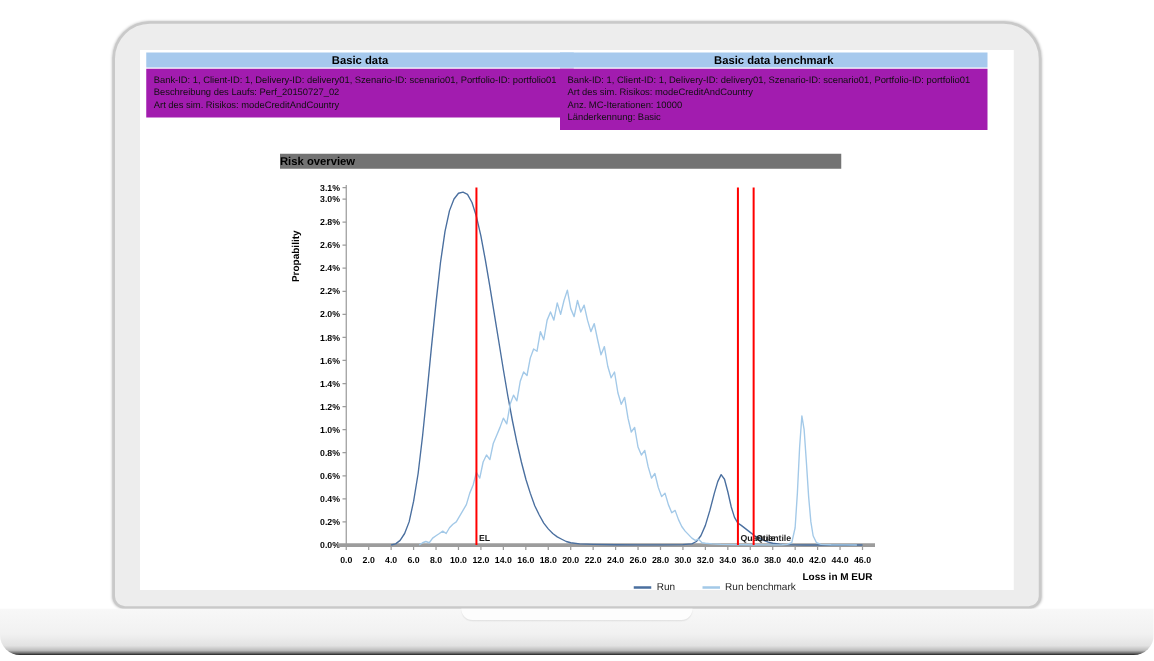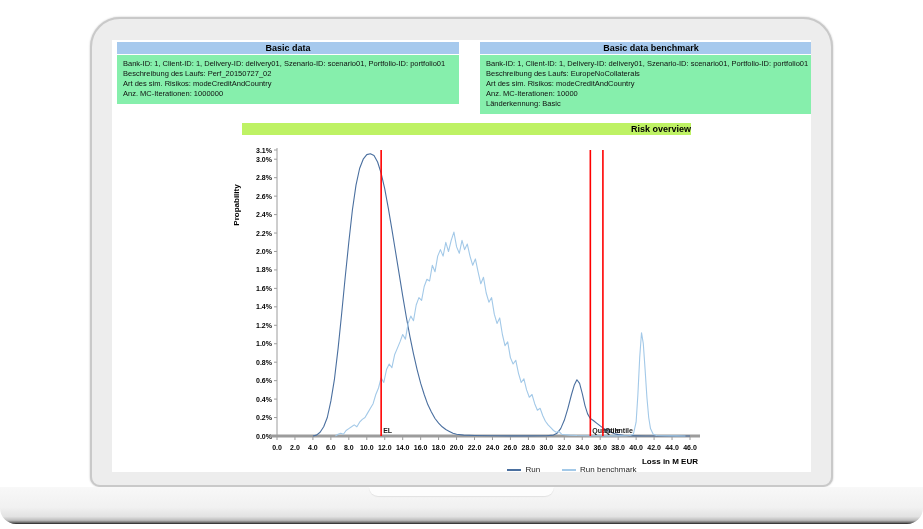--- a/index.html
+++ b/index.html
@@ -14,30 +14,30 @@
           background:#ffffff;overflow:hidden;}
   .base{position:absolute;left:0;top:487px;width:923px;height:37px;
         background:linear-gradient(to bottom,#f8f8f8 0%,#f1f1f1 55%,#e2e2e2 80%,#bdbdbd 90%,#6e6e6e 96%,#1f1f1f 100%);
         border-radius:0 0 16px 16px;}
   .notch{position:absolute;left:369px;top:0;width:185px;height:9px;background:#fdfdfd;
          border-radius:0 0 9px 9px;box-shadow:0 1px 1px rgba(0,0,0,.08);}
 
   
   .panel{position:absolute;width:342px;}
   .panel-left{left:5px;top:2px;}
-  .panel-right{left:368px;top:2px;}
+  .panel-right{left:336px;top:2px;}
   .panel-header{height:12px;background:#a6c9ed;color:#000;font-size:9px;font-weight:bold;
                 text-align:center;line-height:12px;}
-  .panel-body{background:#86efac;margin-top:1px;padding:4px 6px 5px 6px;color:#101010;
+  .panel-body{background:#a21caf;margin-top:1px;padding:4px 6px 5px 6px;color:#101010;
               font-size:7.5px;line-height:10px;white-space:nowrap;overflow:hidden;}
 
   
-  .risk-header{position:absolute;left:130px;top:83px;width:449px;height:12px;
-               background:#bef264;color:#000;font-size:9px;font-weight:bold;
-               text-align:right;line-height:12px;}
+  .risk-header{position:absolute;left:112px;top:83px;width:449px;height:12px;
+               background:#737373;color:#000;font-size:9px;font-weight:bold;
+               text-align:left;line-height:12px;}
   #chart{position:absolute;left:113px;top:102px;}
   .chart-text{font-family:"Liberation Sans", sans-serif;}
 
   
   .legend{position:absolute;left:340px;top:425px;width:240px;display:flex;gap:22px;
           justify-content:center;align-items:center;font-size:8px;color:#222;}
   .legend-item{display:flex;align-items:center;gap:4px;}
   .legend-swatch{display:inline-block;width:14px;height:2px;}
 </style>
 </head>
@@ -47,29 +47,27 @@
   <div class="bezel"></div>
 
   <div class="screen">
 
     <div class="panel panel-left">
       <div class="panel-header">Basic data</div>
       <div class="panel-body">
         <div>Bank-ID: 1, Client-ID: 1, Delivery-ID: delivery01, Szenario-ID: scenario01, Portfolio-ID: portfolio01</div>
         <div>Beschreibung des Laufs: Perf_20150727_02</div>
         <div>Art des sim. Risikos: modeCreditAndCountry</div>
-        <div>Anz. MC-Iterationen: 1000000</div>
       </div>
     </div>
 
     <div class="panel panel-right">
       <div class="panel-header">Basic data benchmark</div>
       <div class="panel-body">
         <div>Bank-ID: 1, Client-ID: 1, Delivery-ID: delivery01, Szenario-ID: scenario01, Portfolio-ID: portfolio01</div>
-        <div>Beschreibung des Laufs: EuropeNoCollaterals</div>
         <div>Art des sim. Risikos: modeCreditAndCountry</div>
         <div>Anz. MC-Iterationen: 10000</div>
         <div>Länderkennung: Basic</div>
       </div>
     </div>
 
     <div class="risk-header">Risk overview</div>
 
     <svg id="chart" width="480" height="335" viewBox="0 0 480 335">
         <line x1="52" y1="6" x2="52" y2="294" stroke="#9c9c9c" stroke-width="1"></line>

